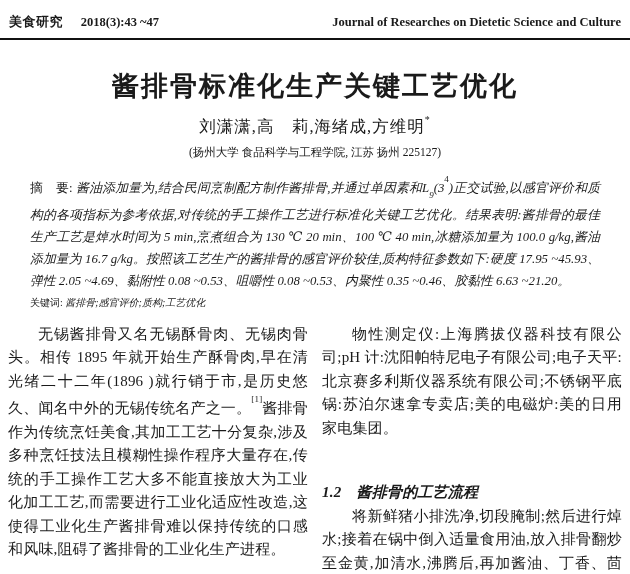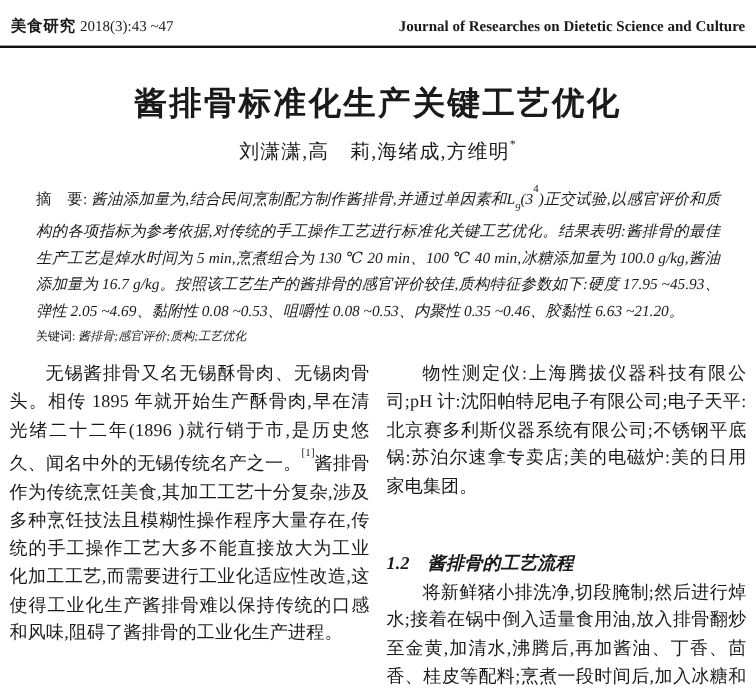--- a/index.html
+++ b/index.html
@@ -11,21 +11,21 @@
   }
   .page{width:630px;height:574px;overflow:hidden;position:relative;}
 
   
   .header{
     display:flex;justify-content:space-between;align-items:baseline;
     padding:13px 9px 7px 9px;
     border-bottom:2px solid #111;
   }
   .header-left{font-weight:bold;font-size:13px;letter-spacing:.5px;}
-  .header-left .jissue{font-weight:normal;font-size:12.5px;letter-spacing:0;}
+  .header-left .jissue{margin-left:14px;font-weight:bold;font-size:12.5px;letter-spacing:0;}
   .header-right{font-weight:bold;font-size:12.5px;}
 
   
   .title{
     margin:30px 10px 0 10px;text-align:center;
     font-size:27px;font-weight:bold;letter-spacing:2px;line-height:1.25;
   }
   .authors{margin-top:12px;text-align:center;font-size:16.5px;letter-spacing:1px;}
   .authors sup{font-size:10px;position:relative;top:-2px;}
   .affiliation{margin-top:7px;text-align:center;font-size:11.5px;}
@@ -72,20 +72,21 @@
     </div>
     <div class="header-right">Journal of Researches on Dietetic Science and Culture</div>
   </div>
 
   <h1 class="title">酱排骨标准化生产关键工艺优化</h1>
 
   <div class="authors">
     <span>刘潇潇,高　莉,海绪成,方维明</span><sup>*</sup>
   </div>
 
+  <div class="affiliation">(扬州大学 食品科学与工程学院, 江苏 扬州 225127)</div>
 
   <div class="abstract">
     <span class="blabel">摘　要:</span>
     <span class="kai"><span>酱油添加量为,结合民间烹制配方制作酱排骨,并通过单因素和</span><i>L</i><sub>9</sub><span>(3</span><sup>4</sup><span>)正交试验,以感官评价和质构的各项指标为参考依据,对传统的手工操作工艺进行标准化关键工艺优化。结果表明:酱排骨的最佳生产工艺是焯水时间为 5 min,烹煮组合为 130 ℃ 20 min、100 ℃ 40 min,冰糖添加量为 100.0 g/kg,酱油添加量为 16.7 g/kg。按照该工艺生产的酱排骨的感官评价较佳,质构特征参数如下:硬度 17.95 ~45.93、弹性 2.05 ~4.69、黏附性 0.08 ~0.53、咀嚼性 0.08 ~0.53、内聚性 0.35 ~0.46、胶黏性 6.63 ~21.20。</span></span>
   </div>
 
   <div class="kwline">
     <span class="blabel">关键词:</span>
     <span class="kai">酱排骨;感官评价;质构;工艺优化</span>
   </div>

